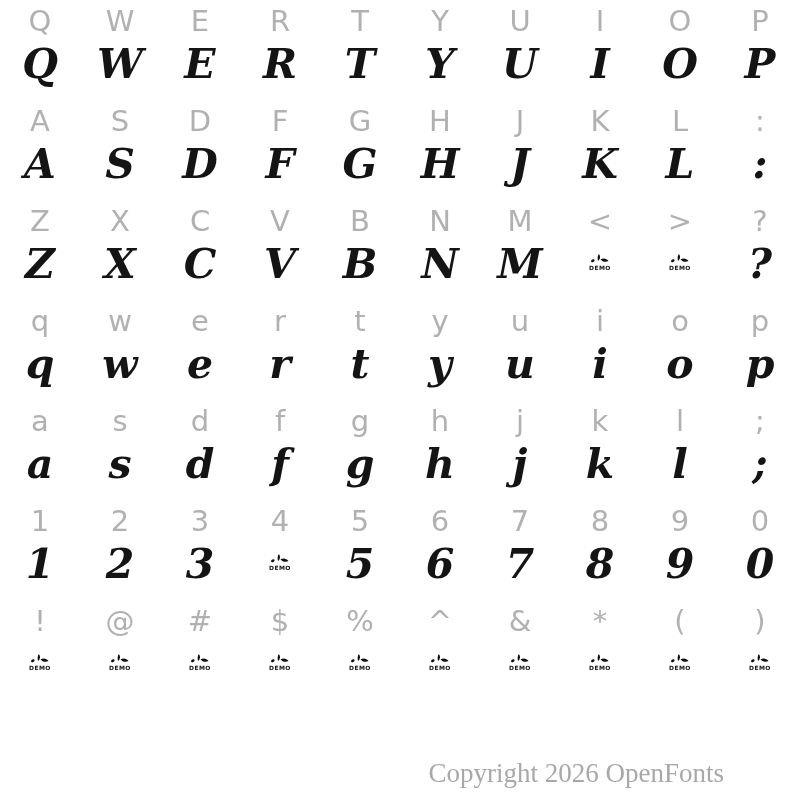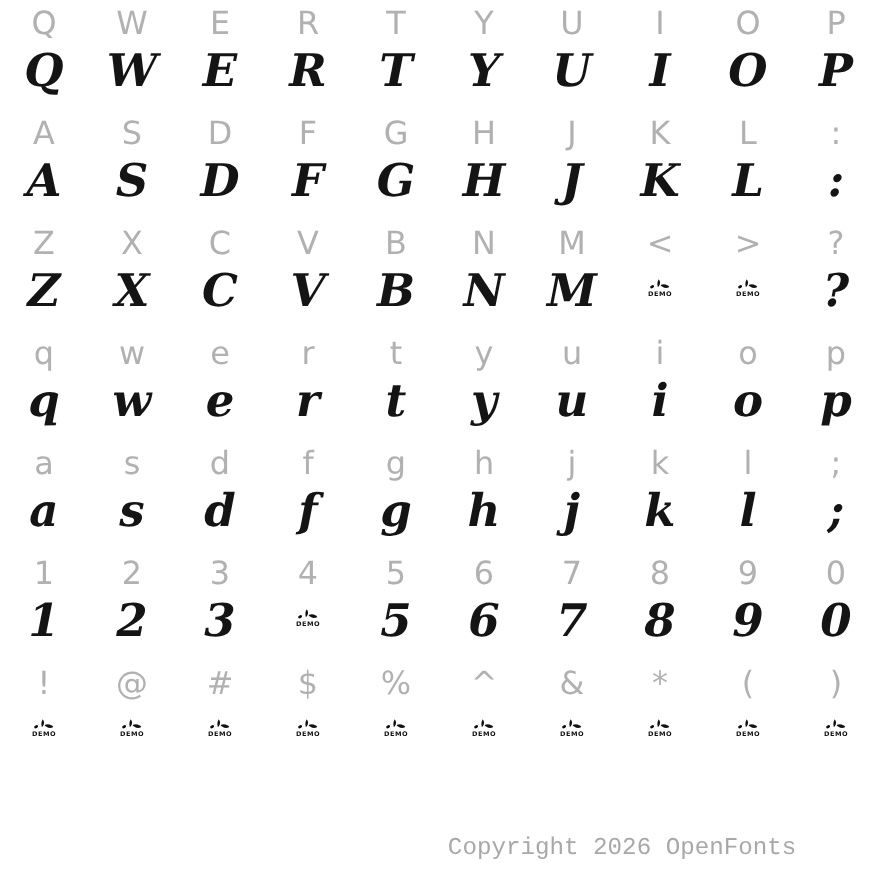--- a/index.html
+++ b/index.html
@@ -72,22 +72,22 @@
     font-weight: 700;
     letter-spacing: 0.4px;
     color: #111111;
     transform: scaleY(0.95);
     margin-top: 0px;
   }
   .copyright {
     position: absolute;
     top: 758px;
     right: 76px;
-    font-family: Liberation Mono, monospace;
-    font-size: 22px;
+    font-family: Liberation Serif, serif;
+    font-size: 27px;
     color: var(--copyright-gray, #a8a8a8);
     white-space: nowrap;
   }
 </style>
 </head>
 <body style="--ref-gray: #b1b1b1; --glyph-black: #141414; --copyright-gray: #a8a8a8; background: rgb(255, 255, 255);">
 
 <div class="glyph-grid">
     <div class="row-pair">
       <div class="ref-row">

